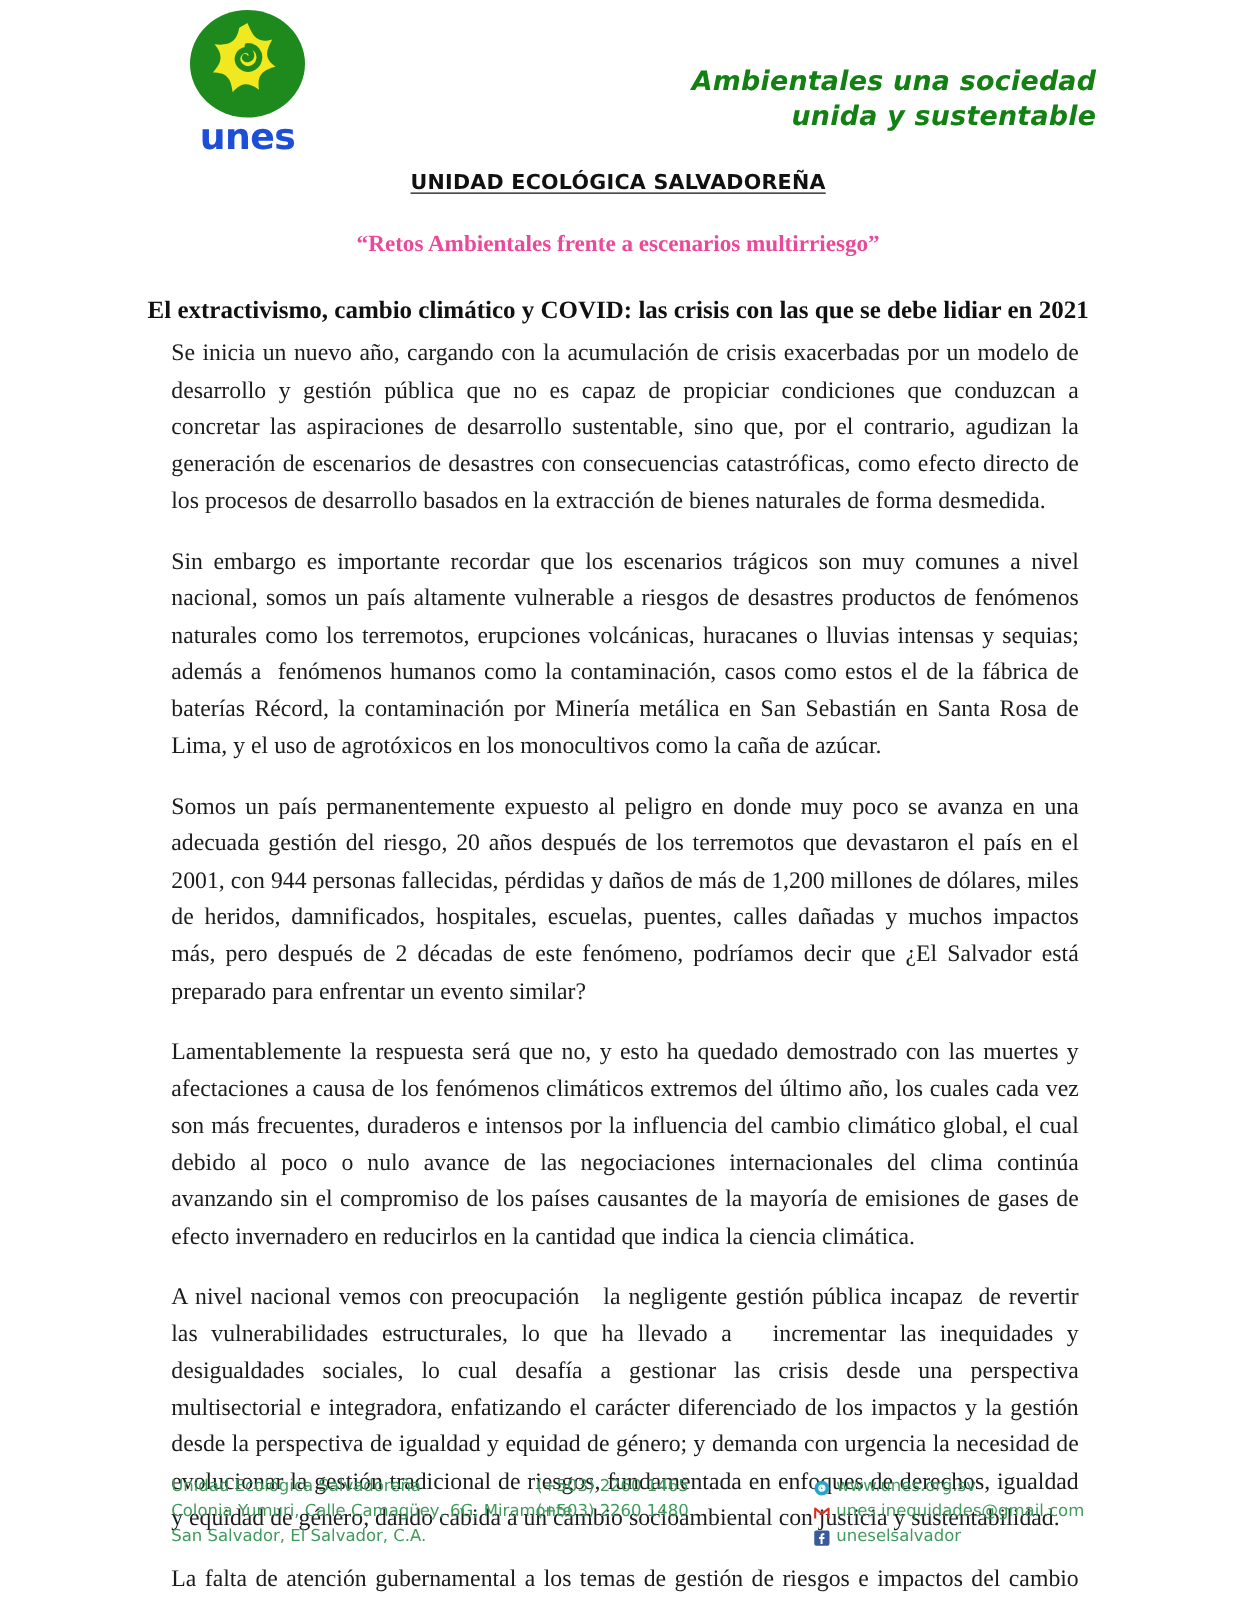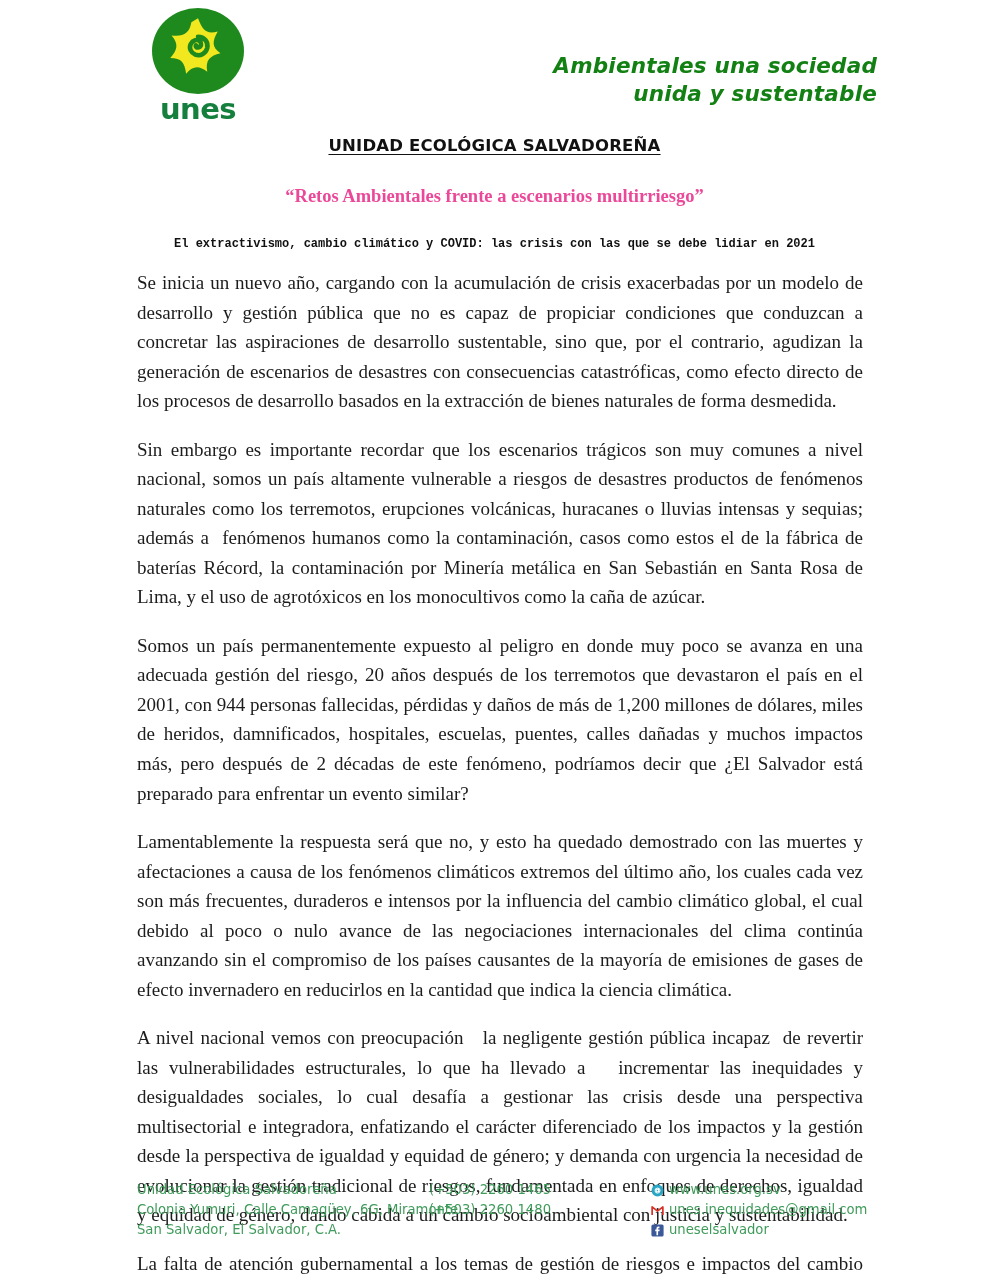--- a/index.html
+++ b/index.html
@@ -47,21 +47,21 @@
     position: absolute;
     left: 19px;
     top: 9px;
     width: 66px;
     height: 66px;
   }
   .logo-word {
     font-family: "DejaVu Sans", sans-serif;
     font-size: 29px;
     font-weight: bold;
-    color: #15803d;
+    color: #1d4ed8;
     letter-spacing: -0.5px;
     line-height: 1;
     margin-top: 1px;
   }
   .tagline {
     position: absolute;
     right: 112px;
     top: 52px;
     text-align: right;
     font-family: "DejaVu Sans", sans-serif;
@@ -89,23 +89,23 @@
   .doc-subtitle {
     text-align: center;
     font-family: "Liberation Serif", serif;
     font-weight: bold;
     font-size: 18.5px;
     color: #ec4899;
     margin-top: 31px;
   }
   .doc-headline {
     text-align: center;
-    font-family: Liberation Mono, monospace;
-    font-weight: bold;
-    font-size: 12px;
+    font-family: Liberation Serif, serif;
+    font-weight: bold;
+    font-size: 20px;
     color: #111;
     margin-top: 30px;
   }
 
   
   .doc-body {
     position: absolute;
     left: 137px;
     top: 268px;
     width: 726px;

